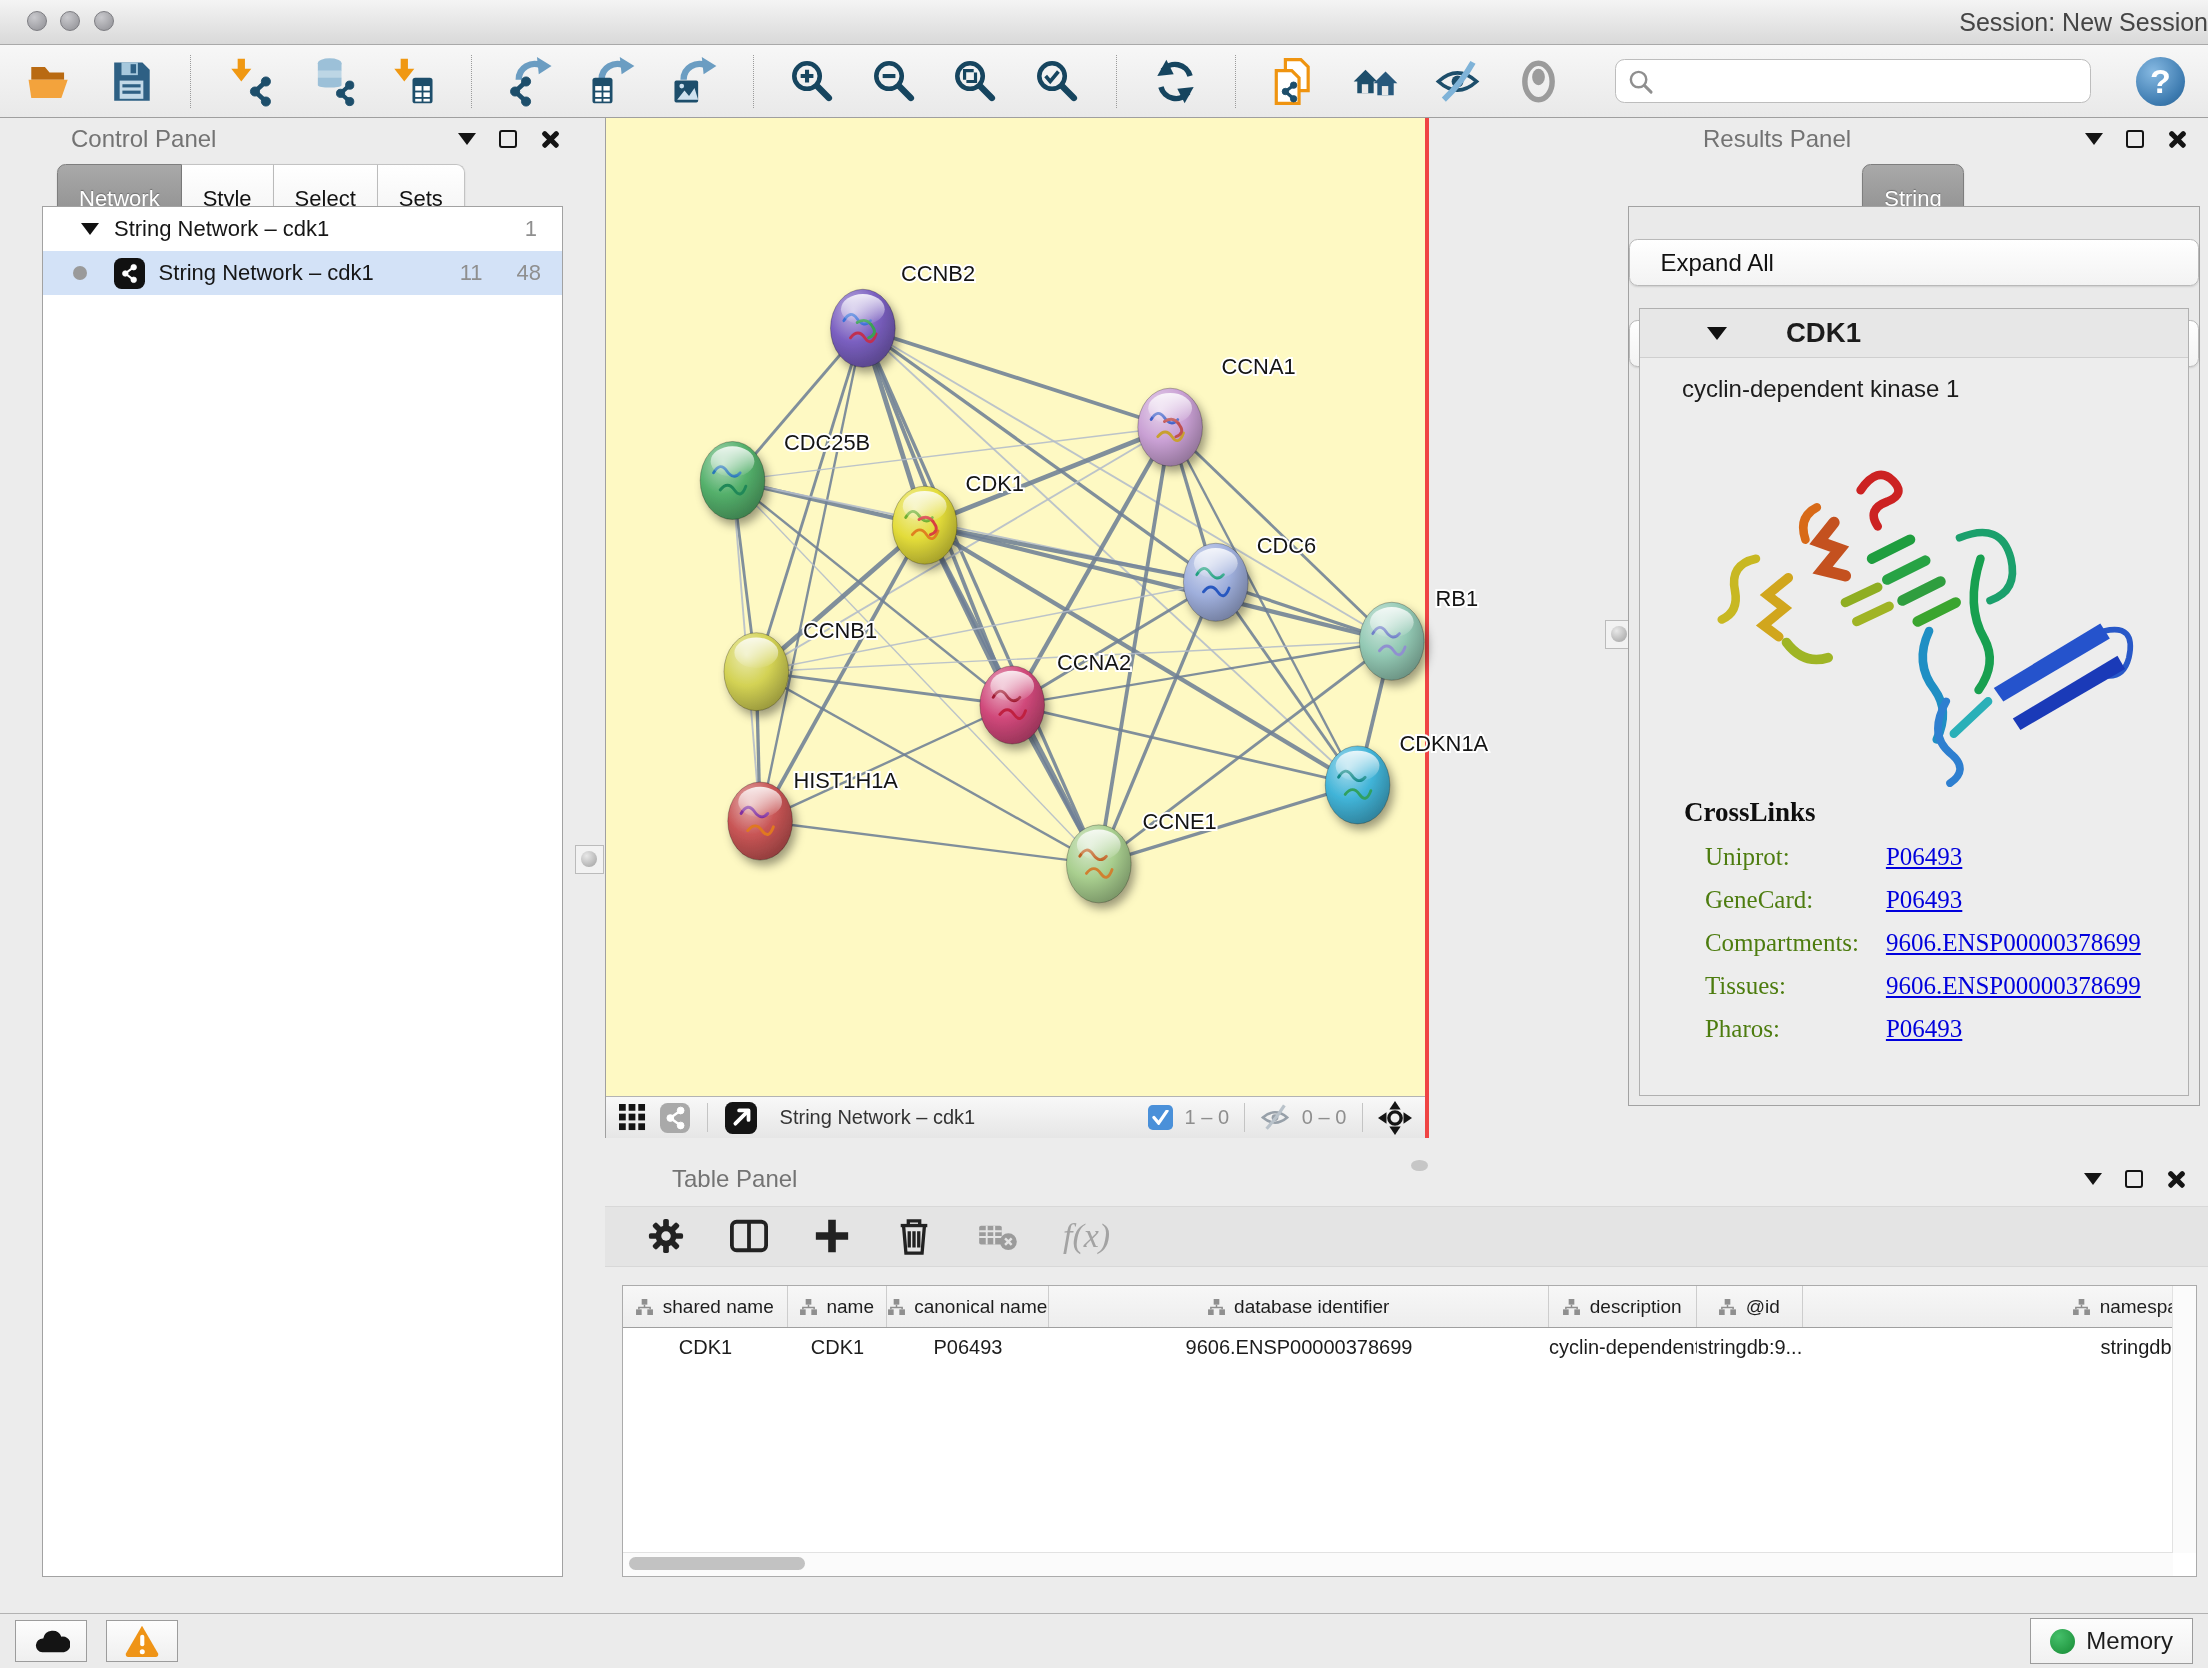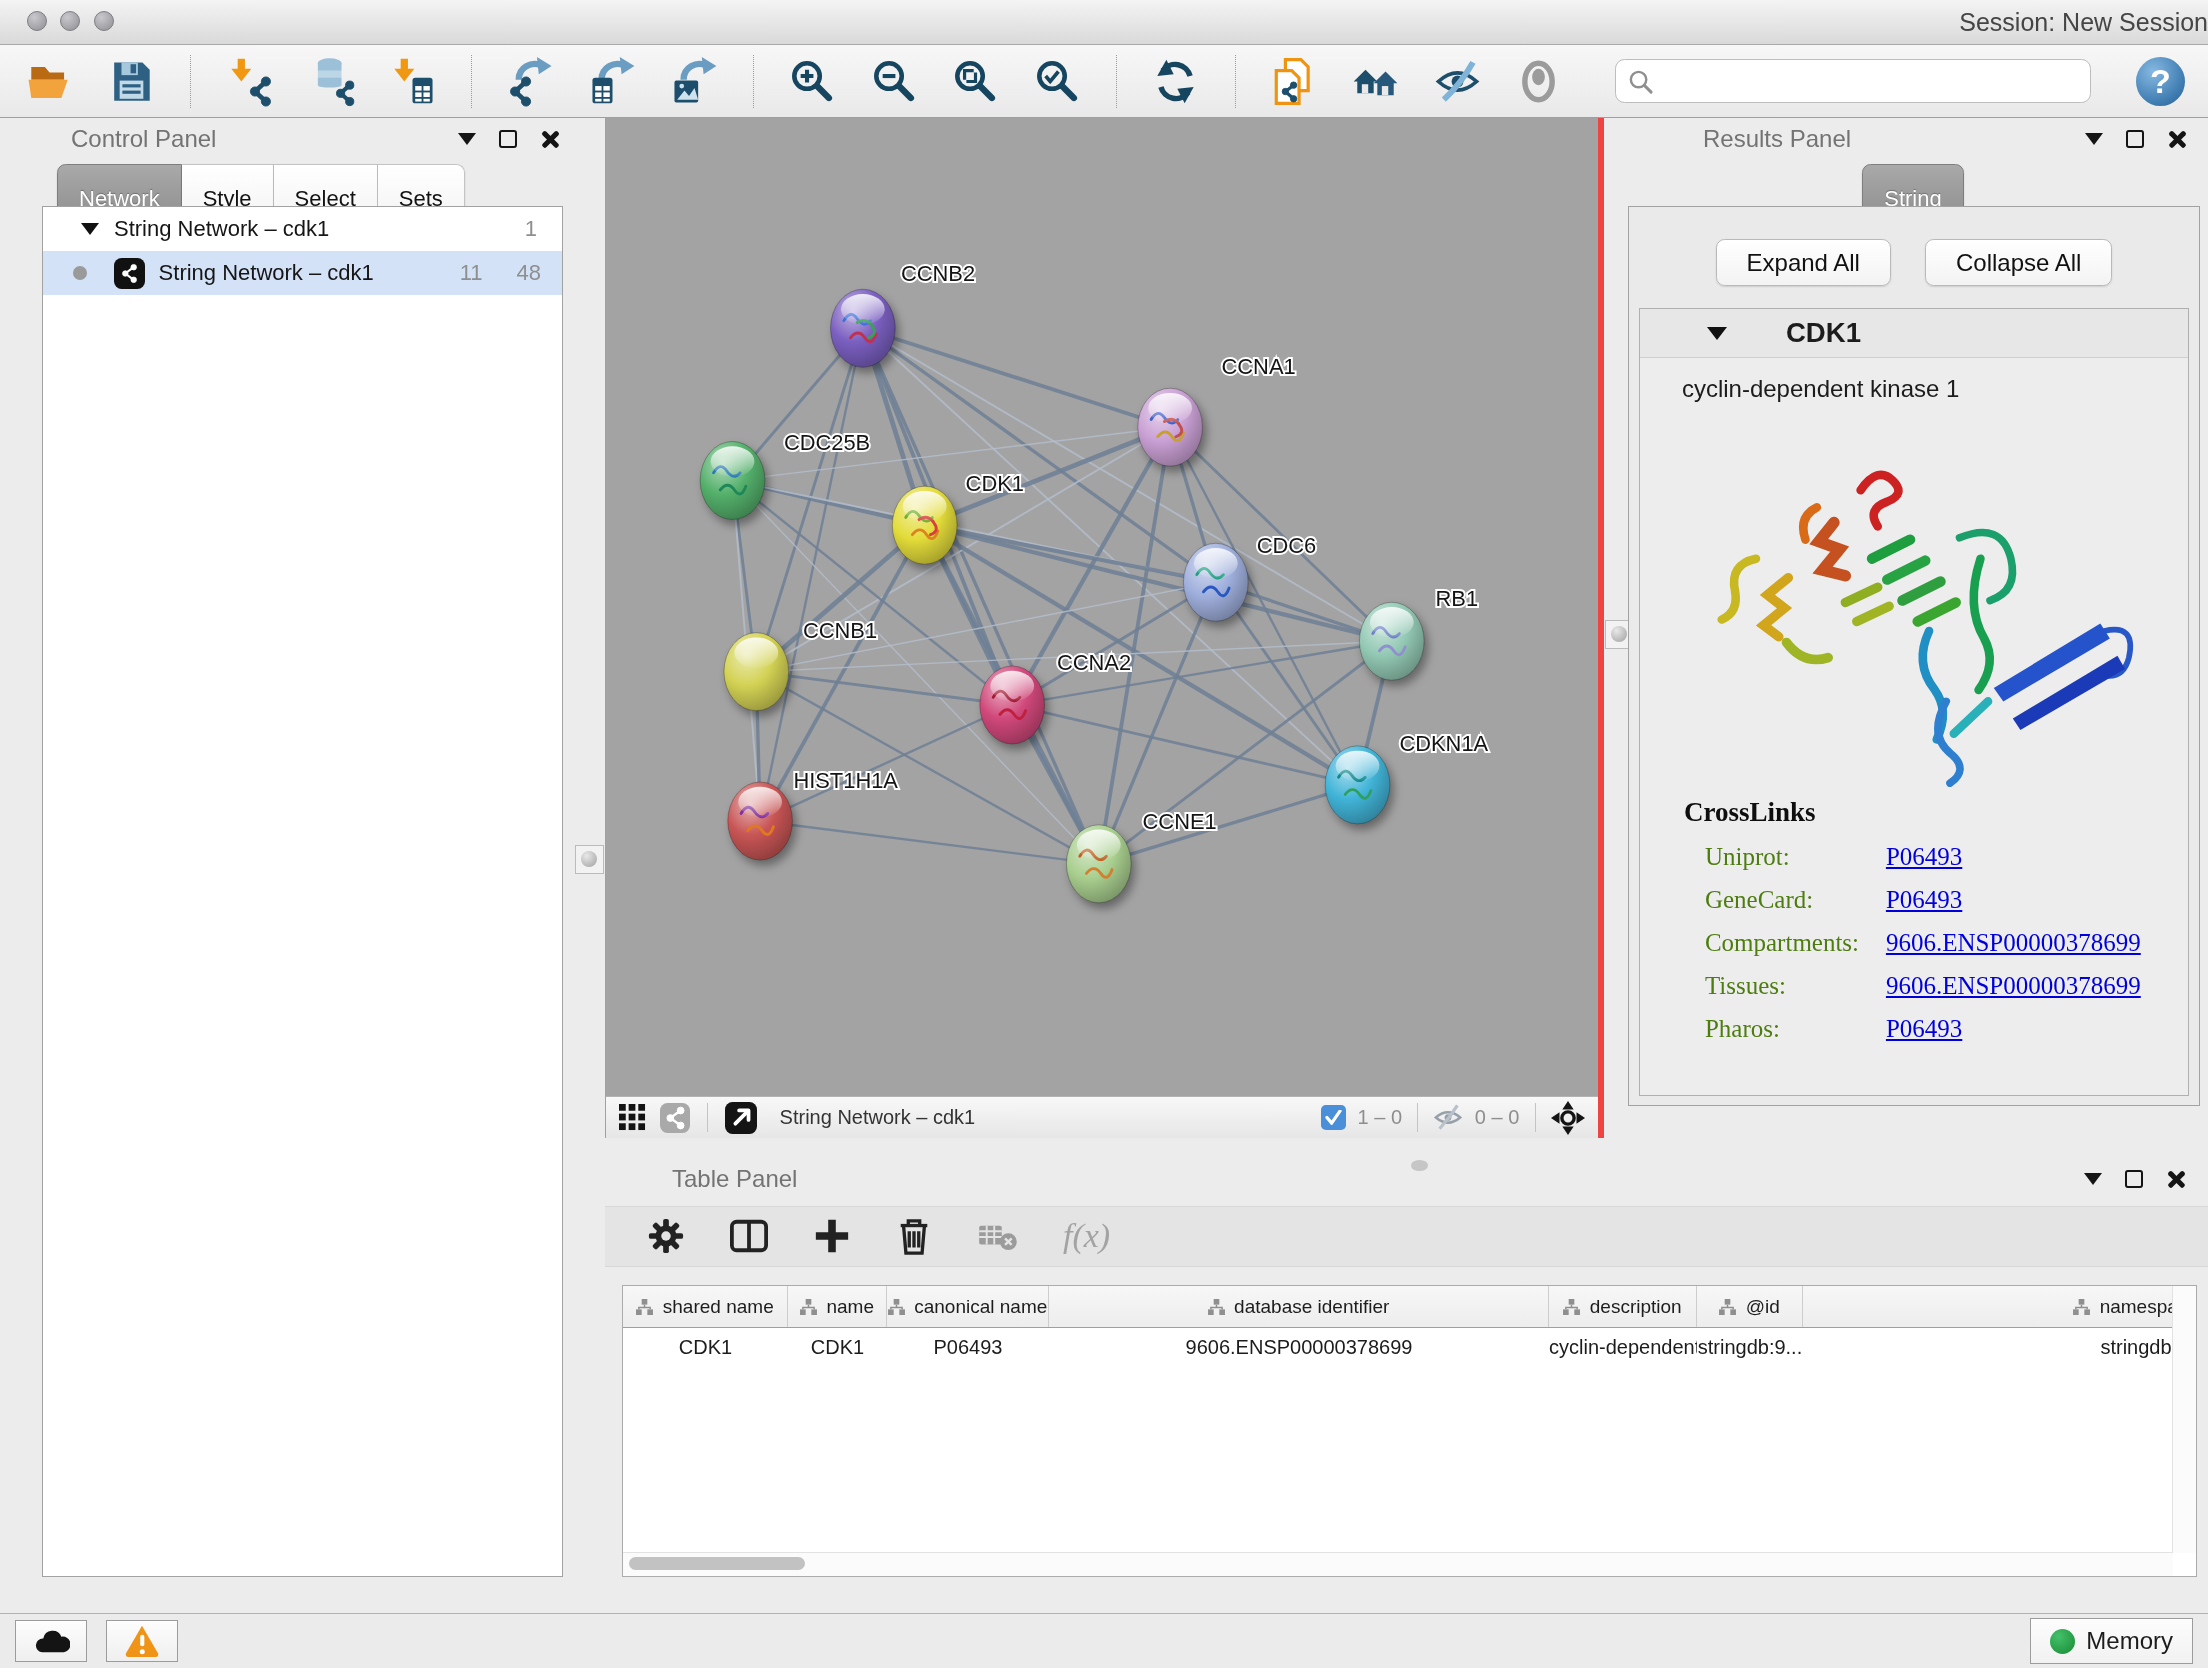--- a/index.html
+++ b/index.html
@@ -62,37 +62,37 @@
   .trow .dot{width:14.3px;height:14.3px;border-radius:50%;background:#9a9a9a;margin:0 27px 0 30px;flex:0 0 auto;}
   .trow .badge{width:31px;height:31px;border-radius:7.6px;background:#111;display:flex;align-items:center;
     justify-content:center;margin-right:13.3px;flex:0 0 auto;}
   .trow .tnums{display:flex;gap:34px;margin-right:21px;color:#8f8f8f;}
   
   .vhandle{position:absolute;width:28.5px;height:28.5px;background:#f2f2f2;border:1px solid #bbb;
     display:flex;align-items:center;justify-content:center;box-sizing:border-box;}
   .vhandle i{width:16px;height:16px;border-radius:50%;background:radial-gradient(circle at 35% 30%,#e8e8e8,#9f9f9f);}
   .hdot{position:absolute;left:1411px;top:1160px;width:17px;height:11.4px;border-radius:50%;background:#c6c6c6;}
   
-  .network-panel{position:absolute;left:605px;top:118px;width:999px;height:1020px;background:#a3a3a3;
-    border-left:1px solid #a0a0a0;border-right:6px solid #ef4444;box-sizing:border-box;}
+  .network-panel{position:absolute;left:605px;top:118px;width:824px;height:1020px;background:#fef9c3;
+    border-left:1px solid #a0a0a0;border-right:4px solid #ef4444;box-sizing:border-box;}
   #graph{position:absolute;left:0;top:0;}
   .net-status{position:absolute;left:0;right:0;bottom:0;height:42px;box-sizing:border-box;
     background:linear-gradient(#f8f8f8,#e6e6e6);border-top:1px solid #b3b3b3;
     display:flex;align-items:center;padding:0 13.3px;gap:13.3px;}
   .ns-sep{height:28.5px;border-left:1px solid #c4c4c4;margin:0 3.8px;}
   .ns-title{font-size:20px;color:#333;margin-left:9.5px;}
   .ns-right{margin-left:auto;display:flex;align-items:center;gap:11.4px;}
   .ns-num{font-size:20px;color:#8e8e8e;}
   .chk{width:25px;height:25px;border-radius:4.8px;background:#4a90d9;display:flex;align-items:center;justify-content:center;}
   
   .results-panel{position:absolute;left:1617px;top:118px;width:592px;height:1041px;}
   .rp-tabwrap{display:flex;justify-content:center;margin-top:3.8px;}
   .rp-box{position:absolute;left:11.4px;right:9.5px;top:88px;bottom:53px;background:#eaeaea;
     border:1px solid #a2a2a2;box-sizing:border-box;}
-  .rp-buttons{display:flex;justify-content:center;gap:34px;margin-top:32px;}
+  .rp-buttons{display:flex;justify-content:center;gap:34px;margin-top:32px;flex-direction:column;}
   .rp-btn{background:linear-gradient(#ffffff,#f3f3f3);border:1.9px solid #b9b9b9;border-radius:8.6px;
     font-size:24px;padding:8.6px 30px;color:#111;box-shadow:0 1px 1.9px rgba(0,0,0,.12);}
   .rp-section{position:absolute;left:9.5px;right:9.5px;top:101px;bottom:9.5px;border:1px solid #b0b0b0;
     background:#ededed;display:flex;flex-direction:column;overflow:hidden;}
   .rs-head{height:48px;background:#e7e7e7;border-bottom:1px solid #cfcfcf;display:flex;align-items:center;flex:0 0 auto;}
   .rs-head .tri{width:0;height:0;border-left:10.5px solid transparent;border-right:10.5px solid transparent;
     border-top:13.3px solid #111;margin-left:67px;}
   .rs-gene{font-size:27.6px;font-weight:bold;margin-left:59px;}
   .rs-desc{font-size:24px;margin:17px 0 0 42px;}
   .protein{margin:13.3px 0 0 34px;}

